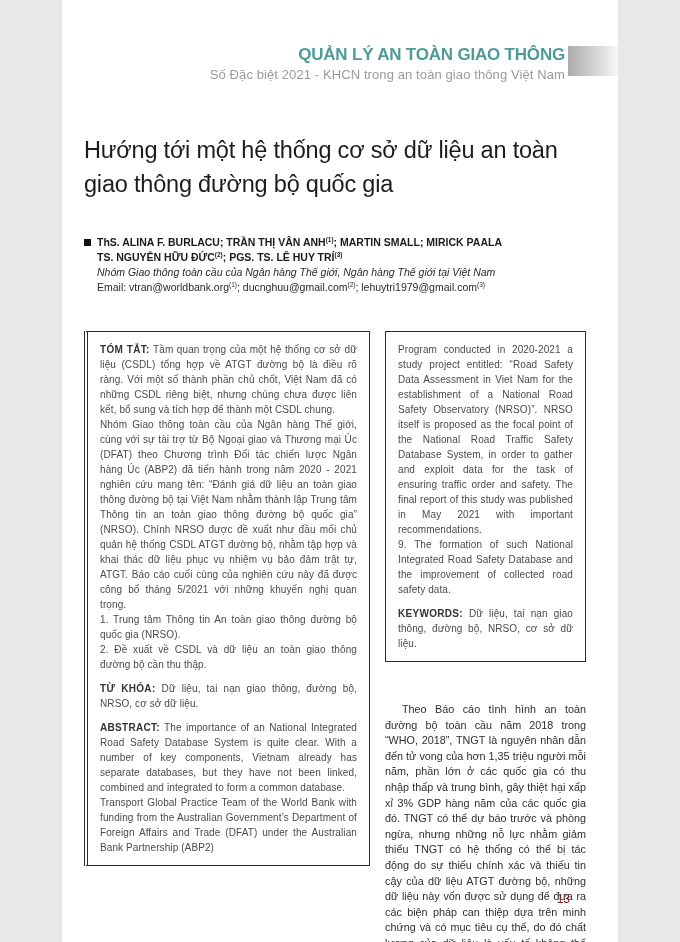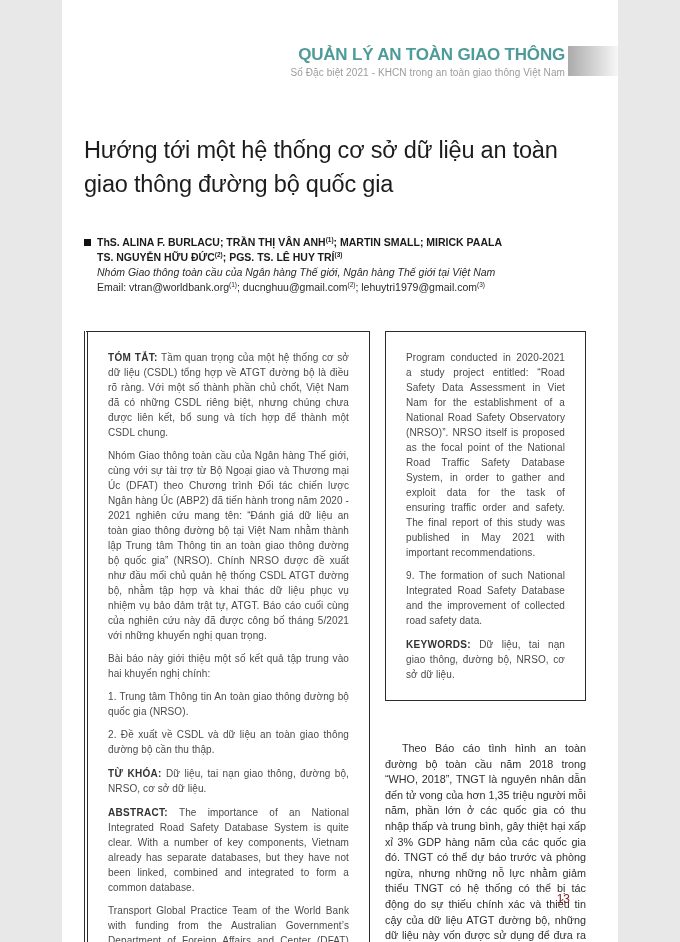--- a/index.html
+++ b/index.html
@@ -11,21 +11,21 @@
 
   
   .journal-header {
     position:absolute; top:45px; right:0; display:flex; align-items:flex-start;
   }
   .header-text { text-align:right; }
   .h-title {
     font-size:17px; font-weight:700; letter-spacing:-0.2px;
     color:#4E9B99; line-height:20px;
   }
-  .h-sub { font-size:10px; color:#9b9b9b; margin-top:2px; letter-spacing:0.1px;text-align:center; }
+  .h-sub { font-size:13px; color:#9b9b9b; margin-top:2px; letter-spacing:0.1px;text-align:center; }
   .gradient-bar {
     width:50px; height:30px; margin-left:3px; margin-top:1px;
     background:linear-gradient(to right,#ababab,#f7f7f7);
   }
 
   
   .content { position:absolute; left:22px; right:32px; top:133px; }
 
   .article-title {
     margin:0; font-size:23.5px; font-weight:500; color:#1c1c1c;
@@ -46,21 +46,21 @@
   .columns { display:flex; gap:15px; margin-top:36px; }
   .col-left { flex:0 0 286px; }
   .col-right { flex:1; min-width:0; }
 
   .box {
     border:1px solid #2c2c2c; padding:10px 12px;
     font-size:10px; line-height:15px; color:#4a4a4a;
     text-align:justify; letter-spacing:0.1px;
   }
   .box-left { border-left:4px double #2c2c2c; }
-  .box p { margin:8px; }
+  .box p { margin:0; }
   .box p.spaced { margin-top:9px; }
   .box .lbl { font-weight:700; color:#333; letter-spacing:0.3px; }
 
   
   .section1 { margin-top:40px; }
   .section1 h2 {
     margin:0 0 3px 0; font-size:11px; font-weight:700; color:#1f1f1f;
     padding-left:17px; letter-spacing:0.1px;
   }
   .section1 p {
@@ -99,26 +99,25 @@
       <div class="affiliation">Nhóm Giao thông toàn cầu của Ngân hàng Thế giới, Ngân hàng Thế giới tại Việt Nam</div>
       <div class="email-line"><span>Email: vtran@worldbank.org</span><sup>(1)</sup><span>; ducnghuu@gmail.com</span><sup>(2)</sup><span>; lehuytri1979@gmail.com</span><sup>(3)</sup></div>
     </div>
 
     <div class="columns">
 
       <div class="col-left">
         <div class="box box-left">
           <p><span class="lbl">TÓM TẮT:</span><span> Tầm quan trọng của một hệ thống cơ sở dữ liệu (CSDL) tổng hợp về ATGT đường bộ là điều rõ ràng. Với một số thành phần chủ chốt, Việt Nam đã có những CSDL riêng biệt, nhưng chúng chưa được liên kết, bổ sung và tích hợp để thành một CSDL chung.</span></p>
           <p>Nhóm Giao thông toàn cầu của Ngân hàng Thế giới, cùng với sự tài trợ từ Bộ Ngoại giao và Thương mại Úc (DFAT) theo Chương trình Đối tác chiến lược Ngân hàng Úc (ABP2) đã tiến hành trong năm 2020 - 2021 nghiên cứu mang tên: “Đánh giá dữ liệu an toàn giao thông đường bộ tại Việt Nam nhằm thành lập Trung tâm Thông tin an toàn giao thông đường bộ quốc gia” (NRSO). Chính NRSO được đề xuất như đầu mối chủ quản hệ thống CSDL ATGT đường bộ, nhằm tập hợp và khai thác dữ liệu phục vụ nhiệm vụ bảo đảm trật tự, ATGT. Báo cáo cuối cùng của nghiên cứu này đã được công bố tháng 5/2021 với những khuyến nghị quan trọng.</p>
-          <p>Bài báo này giới thiệu một số kết quả tập trung vào hai khuyến nghị chính:</p>
           <p>1. Trung tâm Thông tin An toàn giao thông đường bộ quốc gia (NRSO).</p>
           <p>2. Đề xuất về CSDL và dữ liệu an toàn giao thông đường bộ cần thu thập.</p>
           <p class="spaced"><span class="lbl">TỪ KHÓA:</span><span> Dữ liệu, tai nạn giao thông, đường bộ, NRSO, cơ sở dữ liệu.</span></p>
           <p class="spaced"><span class="lbl">ABSTRACT:</span><span> The importance of an National Integrated Road Safety Database System is quite clear. With a number of key components, Vietnam already has separate databases, but they have not been linked, combined and integrated to form a common database.</span></p>
-          <p>Transport Global Practice Team of the World Bank with funding from the Australian Government’s Department of Foreign Affairs and Center (DFAT) under the Australian Bank Partnership (ABP2)</p>
+          <p>Transport Global Practice Team of the World Bank with funding from the Australian Government’s Department of Foreign Affairs and Trade (DFAT) under the Australian Bank Partnership (ABP2)</p>
         </div>
       </div>
 
       <div class="col-right">
         <div class="box">
           <p>Program conducted in 2020-2021 a study project entitled: “Road Safety Data Assessment in Viet Nam for the establishment of a National Road Safety Observatory (NRSO)”. NRSO itself is proposed as the focal point of the National Road Traffic Safety Database System, in order to gather and exploit data for the task of ensuring traffic order and safety. The final report of this study was published in May 2021 with important recommendations.</p>
           <p>9. The formation of such National Integrated Road Safety Database and the improvement of collected road safety data.</p>
           <p class="spaced"><span class="lbl">KEYWORDS:</span><span> Dữ liệu, tai nạn giao thông, đường bộ, NRSO, cơ sở dữ liệu.</span></p>
         </div>
 

